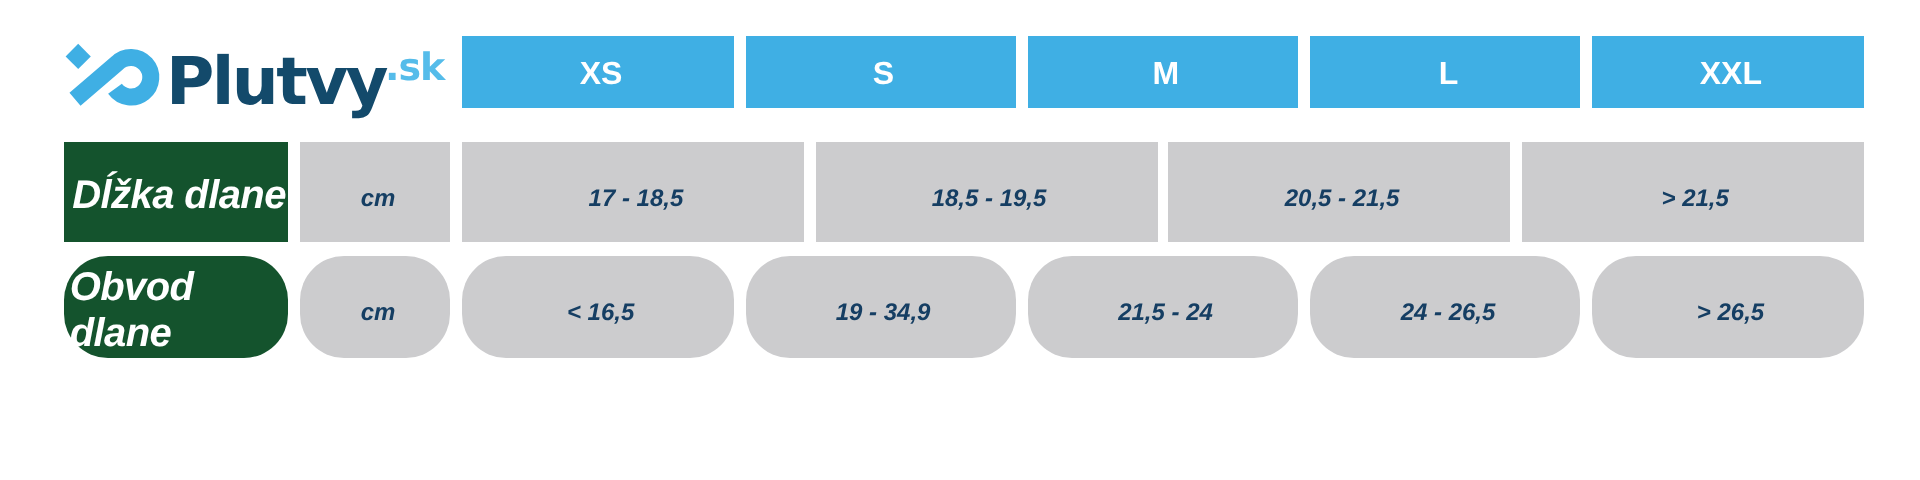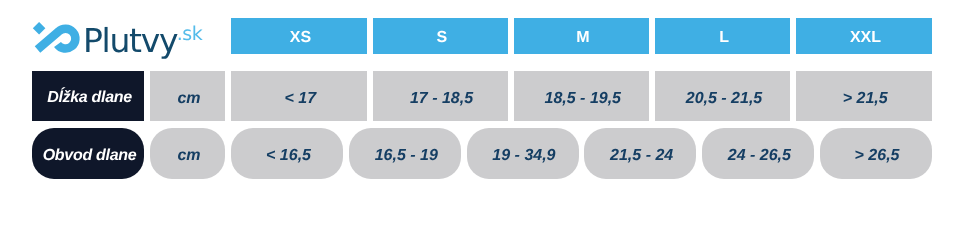--- a/index.html
+++ b/index.html
@@ -2,43 +2,43 @@
 <html><head>
 <meta charset="utf-8">
 <style>
   html,body{margin:0;padding:0;}
   body{width:960px;height:203px;background:#ffffff;font-family:"Liberation Sans",sans-serif;overflow:hidden;-webkit-font-smoothing:antialiased;text-rendering:geometricPrecision;}
   .page{position:relative;width:960px;height:203px;transform:translateZ(0);}
 
   
   .logo{position:absolute;left:0;top:0;}
   .logo-mark{position:absolute;left:30px;top:18px;width:52px;height:38px;display:block;}
-  .logo-word{position:absolute;left:83px;top:21px;font-family:'DejaVu Sans',sans-serif;font-weight:normal;font-size:33px;line-height:normal;color:#134a6b;letter-spacing:-1.3px;white-space:nowrap;}
+  .logo-word{position:absolute;left:83px;top:21px;font-family:'DejaVu Sans',sans-serif;font-weight:bold;font-size:33px;line-height:normal;color:#134a6b;letter-spacing:-1.3px;white-space:nowrap;}
   .logo-tld{font-size:19px;color:#55bcea;letter-spacing:-0.5px;position:relative;top:-12.3px;left:-0.5px;}
 
   
   .tbl{position:absolute;left:31.7px;top:18.4px;width:900px;}
   .row{display:flex;}
   
   .cell{box-sizing:border-box;display:flex;align-items:center;justify-content:center;}
   .cell + .cell{margin-left:5.8px;}
   .c-label{width:112.5px;}
   .c-unit{width:75.5px;}
   .c-size{flex:1 1 0;}
 
   .hdr-row .cell{height:35.2px;}
   .hdr-row{margin-bottom:17.2px;text-align:center;}
   .row + .row.data-row2{margin-top:7.2px;}
   .hdr-blank{background:transparent;}
   .hdr-size{background:#3fafe4;color:#ffffff;font-weight:bold;font-size:16px;letter-spacing:0px;padding-left:3px;padding-top:5px;}
 
   .data-row .cell{height:50.2px;}
   .data-row2 .cell{height:51px;border-radius:22px;}
-  .d-label{background:#0f172a;color:#ffffff;font-weight:bold;font-style:italic;font-size:16px;letter-spacing:-0.3px;padding-left:3.2px;padding-top:5px;}
-  .d-val{background:#ccccce;color:#153e63;font-weight:bold;font-style:italic;font-size:16px;letter-spacing:0px;padding-left:2.6px;padding-top:5.5px;}
+  .d-label{background:#14532d;color:#ffffff;font-weight:bold;font-style:italic;font-size:20px;letter-spacing:-0.3px;padding-left:3.2px;padding-top:5px;}
+  .d-val{background:#ccccce;color:#153e63;font-weight:bold;font-style:italic;font-size:12px;letter-spacing:0px;padding-left:2.6px;padding-top:5.5px;}
 </style>
 </head>
 <body>
 
 <div class="page">
 
   <div class="logo">
     <svg class="logo-mark" viewBox="30 18 52 38">
       <path d="M 37.5 49.6 L 58.50 31.60 A 9.90 9.90 0 1 1 57.49 44.42" fill="none" stroke="#3fafe4" stroke-width="8.5" stroke-linecap="butt"></path>
       <rect x="34.65" y="23.75" width="8.9" height="8.9" transform="rotate(45 39.10 28.20)" fill="#3fafe4"></rect>
@@ -53,32 +53,30 @@
       <div class="cell c-size hdr-size">XS</div>
       <div class="cell c-size hdr-size">S</div>
       <div class="cell c-size hdr-size">M</div>
       <div class="cell c-size hdr-size">L</div>
       <div class="cell c-size hdr-size">XXL</div>
     </div>
 
     <div class="row data-row">
       <div class="cell c-label d-label">Dĺžka dlane</div>
       <div class="cell c-unit d-val">cm</div>
-      <div class="cell c-size d-val">&lt; 17</div>
       <div class="cell c-size d-val">17 - 18,5</div>
       <div class="cell c-size d-val">18,5 - 19,5</div>
       <div class="cell c-size d-val">20,5 - 21,5</div>
       <div class="cell c-size d-val">&gt; 21,5</div>
     </div>
 
     <div class="row data-row data-row2">
       <div class="cell c-label d-label">Obvod dlane</div>
       <div class="cell c-unit d-val">cm</div>
       <div class="cell c-size d-val">&lt; 16,5</div>
-      <div class="cell c-size d-val">16,5 - 19</div>
       <div class="cell c-size d-val">19 - 34,9</div>
       <div class="cell c-size d-val">21,5 - 24</div>
       <div class="cell c-size d-val">24 - 26,5</div>
       <div class="cell c-size d-val">&gt; 26,5</div>
     </div>
   </div>
 
 </div>
 
 </body></html>

